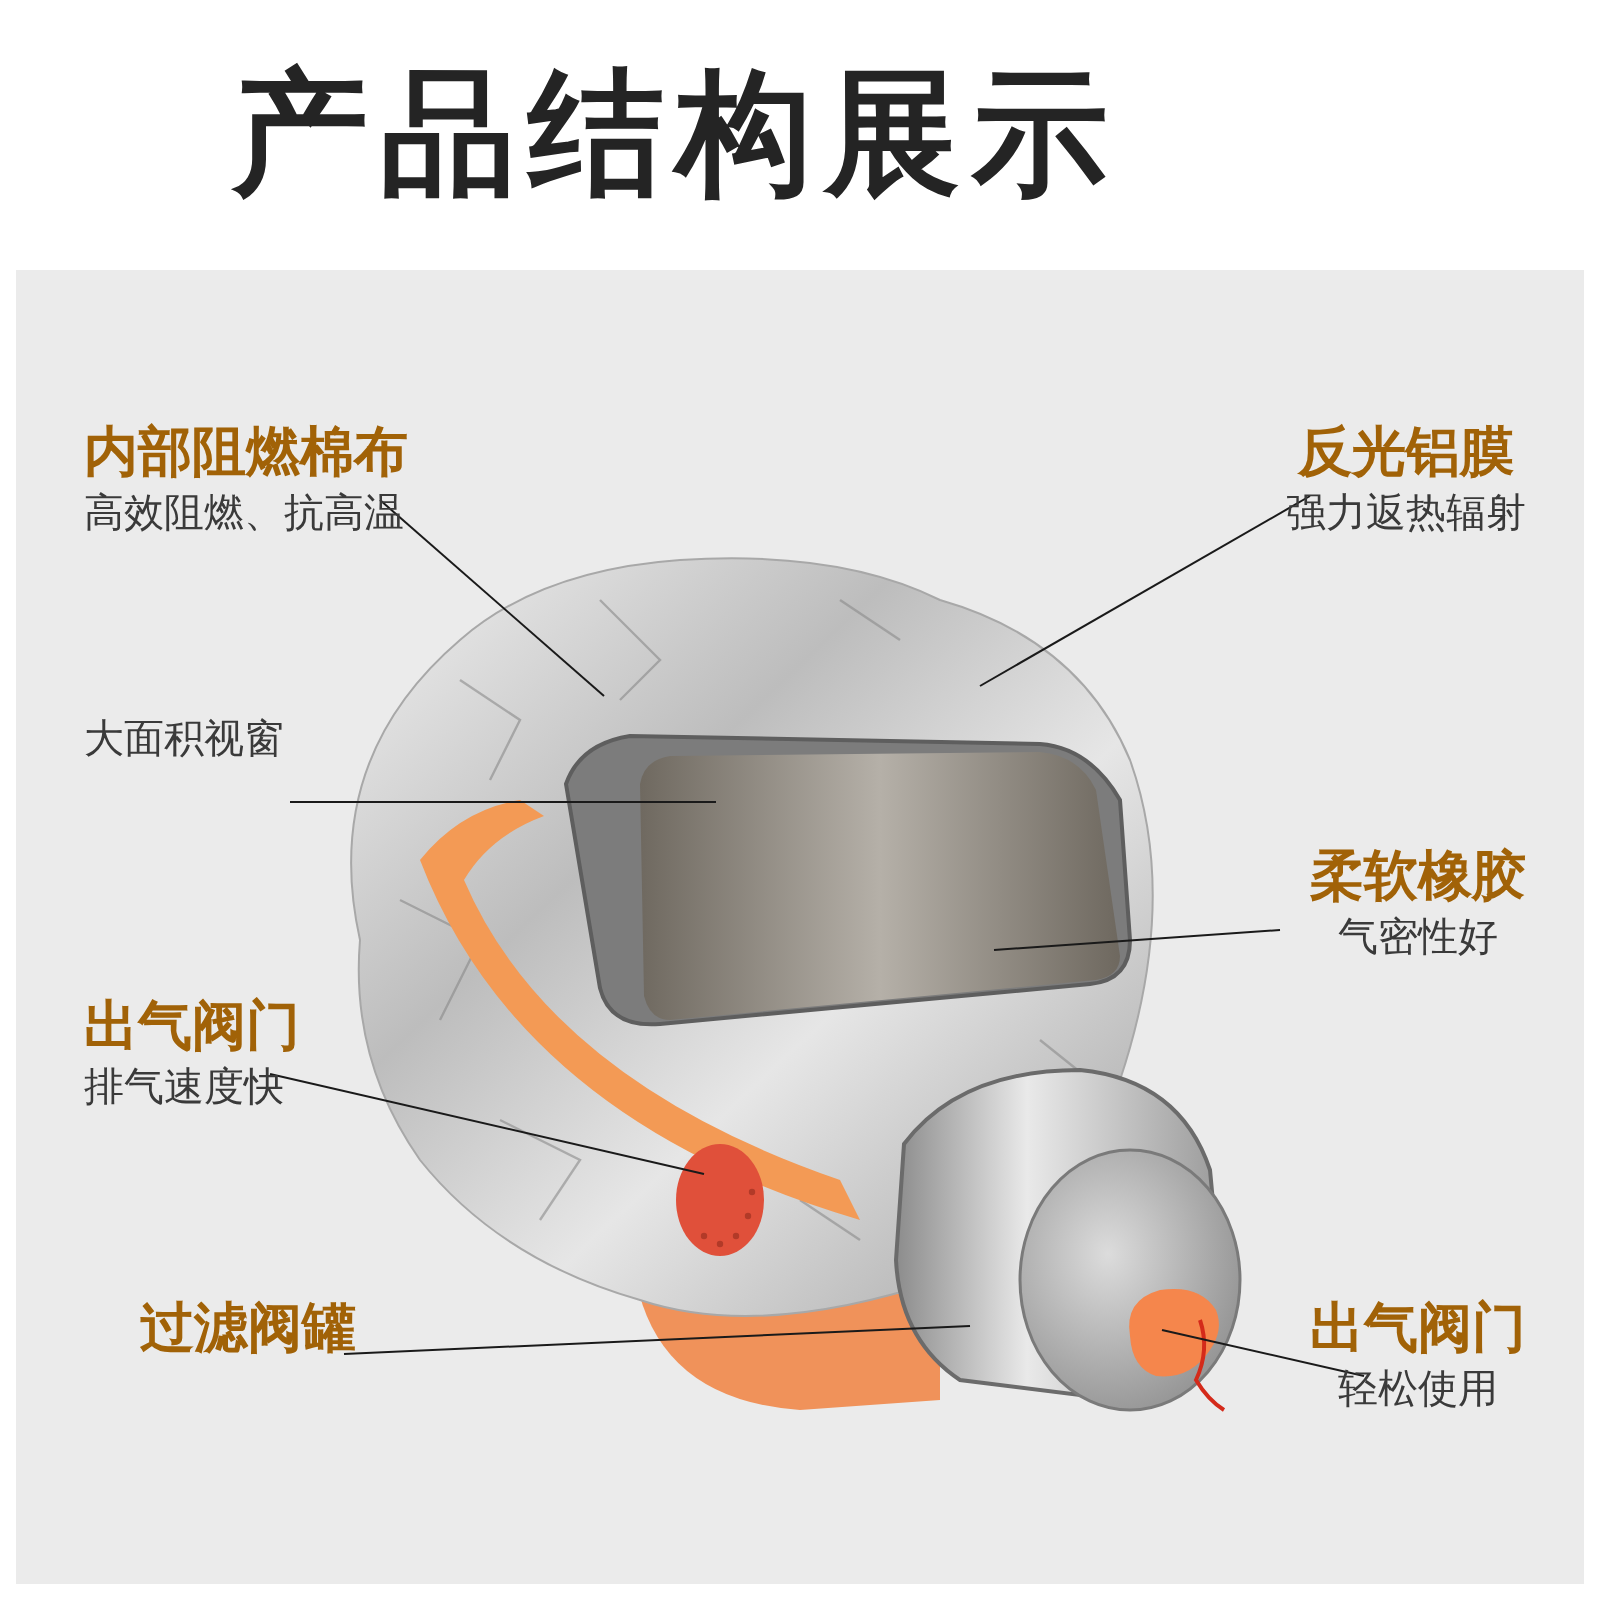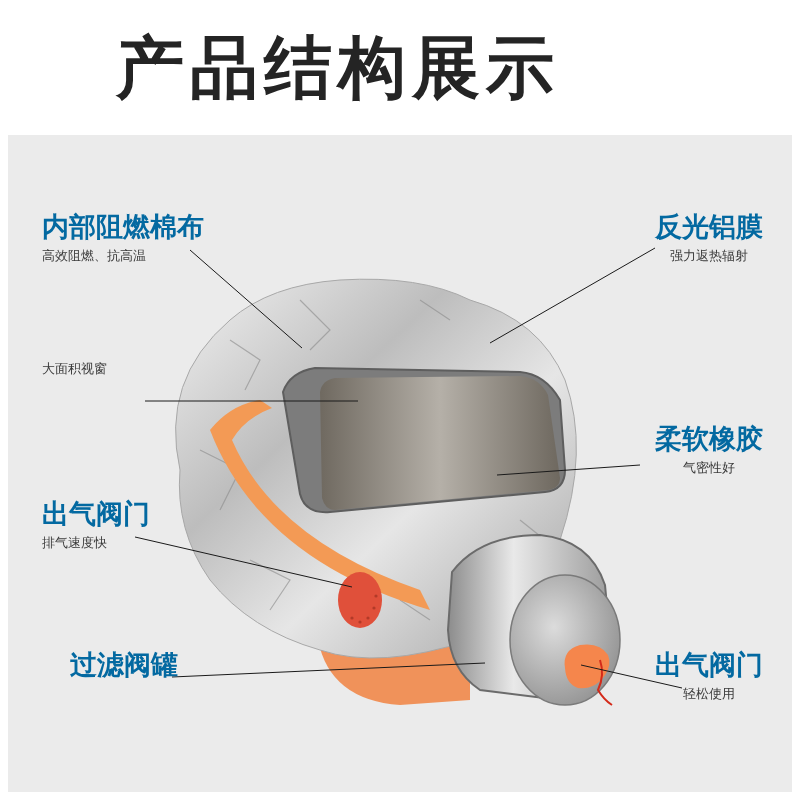--- a/index.html
+++ b/index.html
@@ -8,22 +8,22 @@
     font-family: "DejaVu Sans", "Liberation Sans", sans-serif;
   }
   .title {
     position: absolute; left: 0; top: 28px; width: 676px; text-align: center;
     font-size: 68px; font-weight: bold; color: #242424; letter-spacing: 6px; line-height: 80px;
   }
   .panel {
     position: absolute; left: 8px; top: 135px; width: 784px; height: 657px; background: #ebebeb;
   }
   .callout { position: absolute; }
-  .callout .head { font-size: 27px; font-weight: bold; color: #0369a1; line-height: 34px; white-space: nowrap; }
-  .callout .sub { font-size: 13px; color: #3a3a3a; line-height: 20px; margin-top: 2px; white-space: nowrap; }
+  .callout .head { font-size: 27px; font-weight: bold; color: #a16207; line-height: 34px; white-space: nowrap; }
+  .callout .sub { font-size: 20px; color: #3a3a3a; line-height: 20px; margin-top: 2px; white-space: nowrap; }
   .callout.right { text-align: center; }
   svg.art { position: absolute; left: 0; top: 0; }
 </style>
 </head>
 <body>
 
 <div class="title">产品结构展示</div>
 
 <div class="panel"></div>
 

